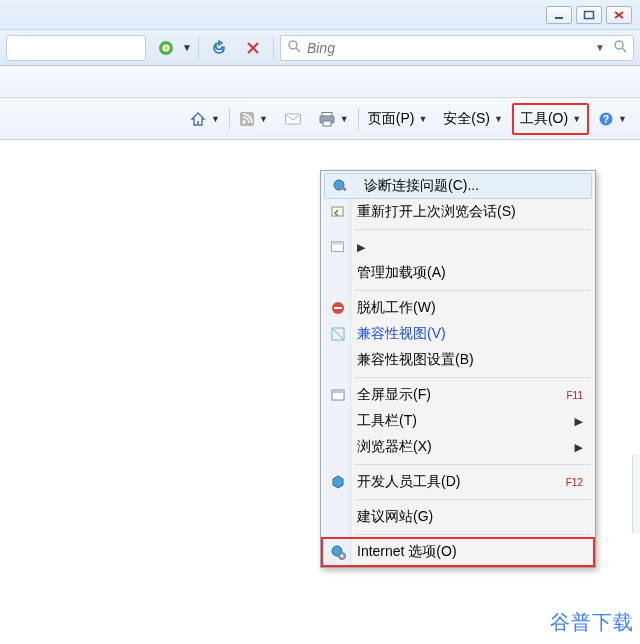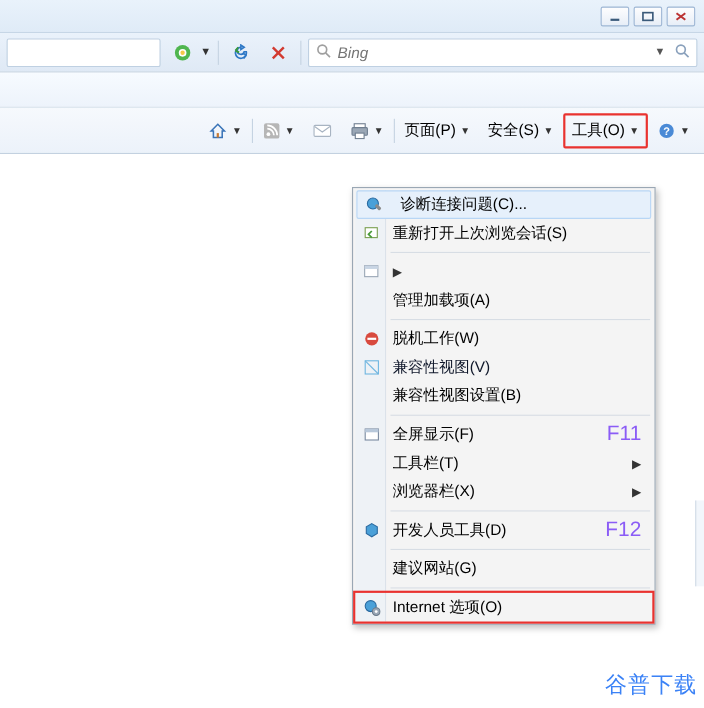--- a/index.html
+++ b/index.html
@@ -136,27 +136,27 @@
   }
   .mi {
     position:relative;
     display:flex; align-items:center;
     height: 26px;
     padding-left: 34px;
     padding-right: 10px;
     cursor: pointer;
   }
   .mi.hl { background:#e6f0fb; border:1px solid #b8d6f5; border-radius:2px; margin:0 1px; padding-left:39px;}
-  .mi.disabled { color:#0f172a; cursor:default;}
+  .mi.disabled { color:#1d4ed8; cursor:default;}
   .mi .micon {
     position:absolute; left:6px; top:50%; transform:translateY(-50%);
     width:18px;height:18px; display:flex;align-items:center;justify-content:center;
   }
   .mi .lab { flex:1; font-size:14px; white-space:nowrap;}
-  .mi .accel { color:#8b5cf6; font-size:19px; padding-left:8px;}
+  .mi .accel { color:#b91c1c; font-size:10px; padding-left:8px;}
   .mi .sub { font-size:11px; color:#333;}
   .msep {
     height:1px; background:#d7dde4;
     margin: 4px 2px 4px 32px;
   }
   .mi.red-outline {
     outline:2px solid #e9322f;
     outline-offset: 0;
   }
 

